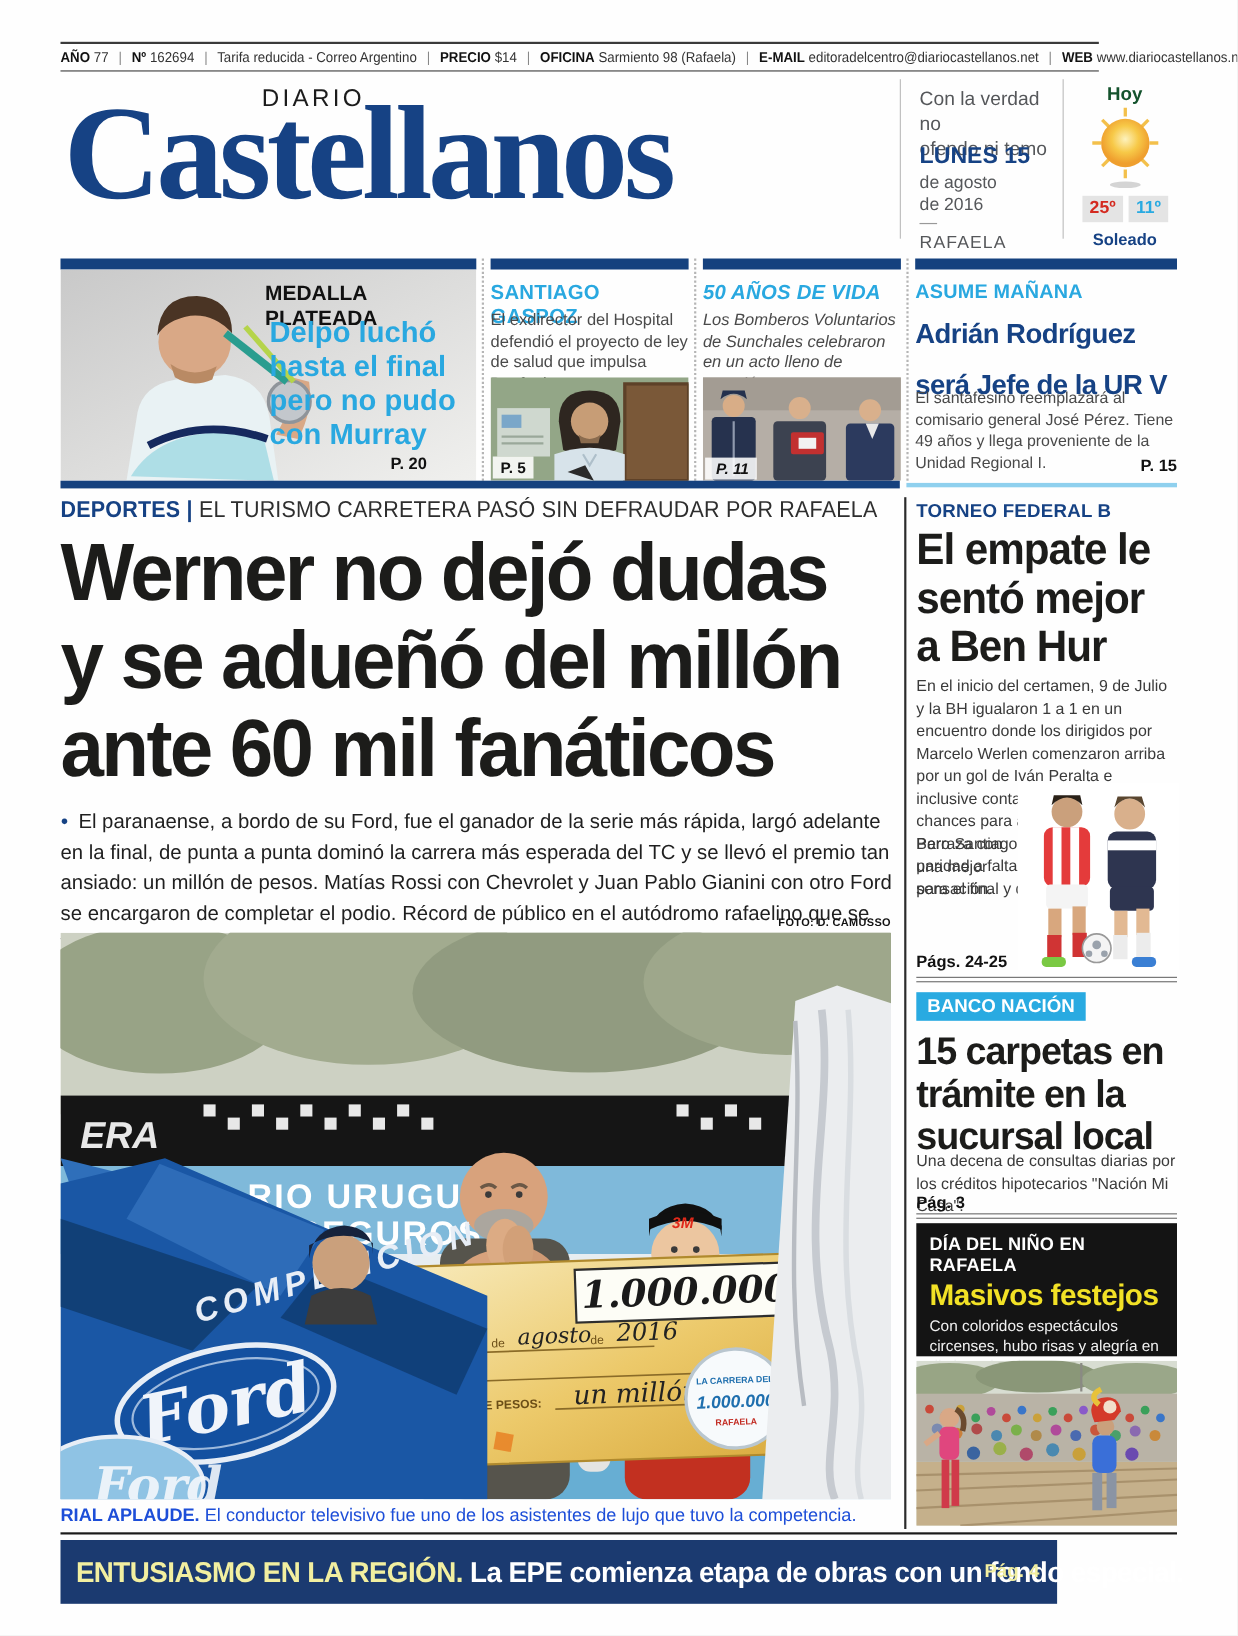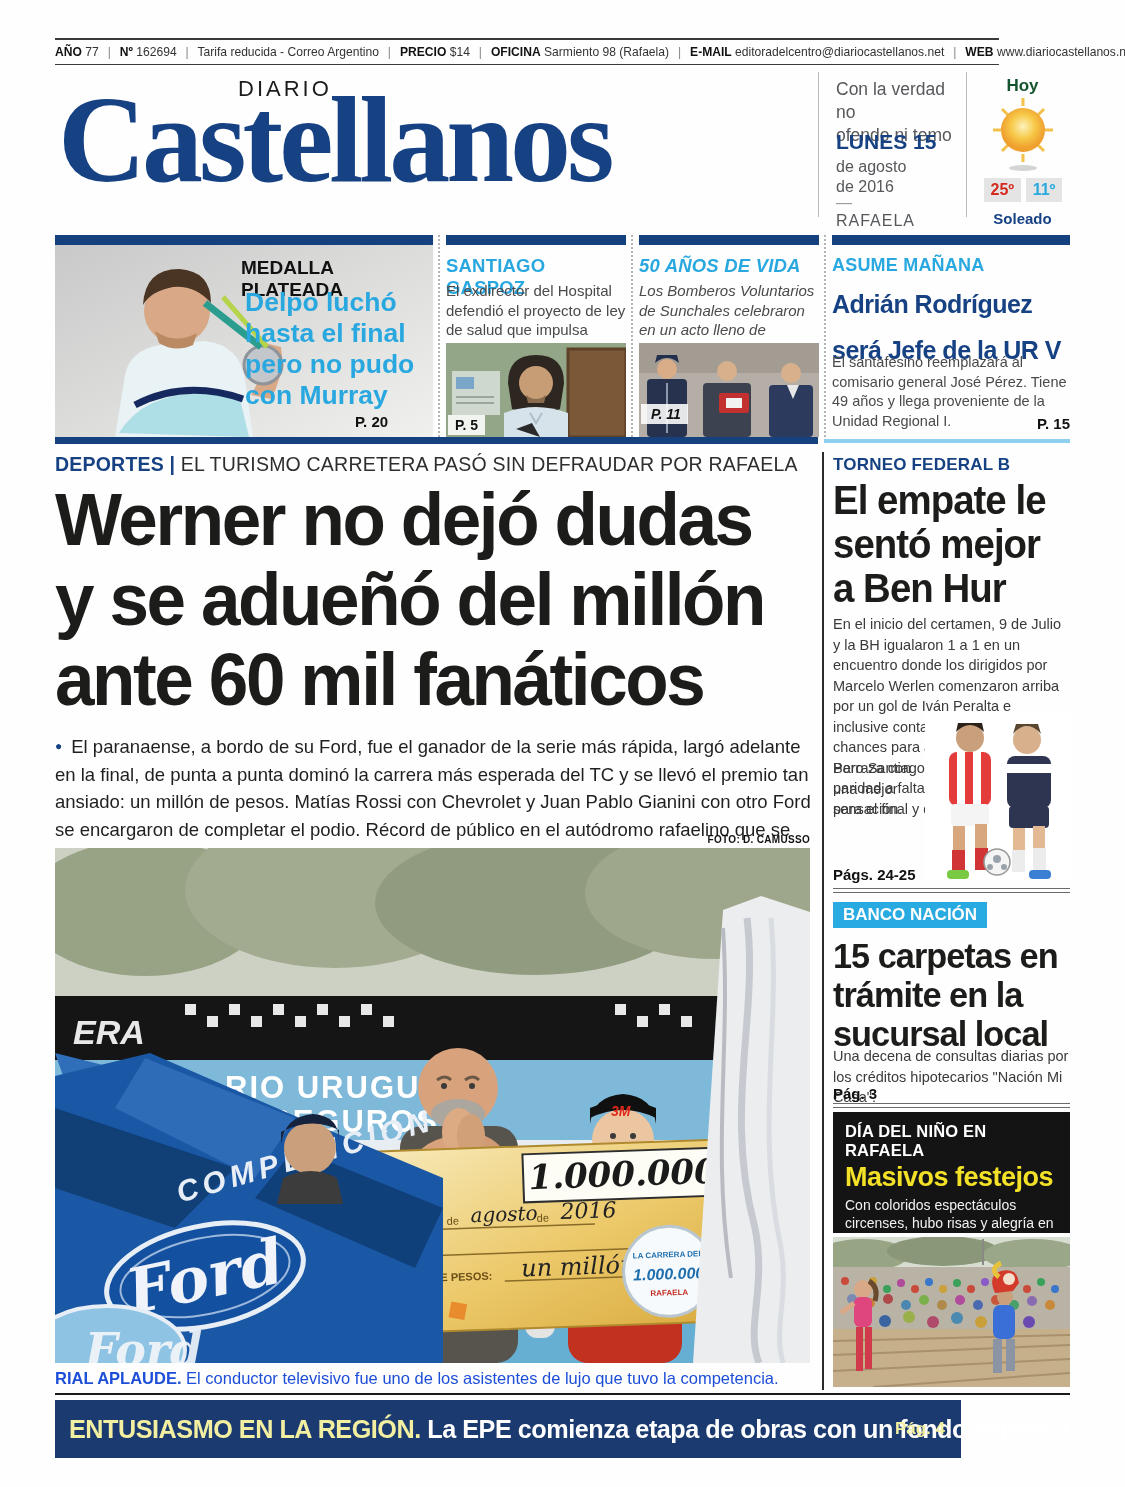--- a/index.html
+++ b/index.html
@@ -187,21 +187,21 @@
       <rect x="8" y="36" width="40" height="58" rx="4" fill="#26324e"></rect>
       <line x1="28" y1="40" x2="28" y2="90" stroke="#8f99ad" stroke-width="2"></line>
       <circle cx="88" cy="28" r="10" fill="#d9b08c"></circle>
       <rect x="64" y="40" width="48" height="54" rx="4" fill="#3c4250"></rect>
       <rect x="80" y="50" width="30" height="20" rx="2" fill="#c23030"></rect>
       <rect x="87" y="55" width="16" height="10" fill="#f2f2f2"></rect>
       <circle cx="152" cy="30" r="10" fill="#d9b08c"></circle>
       <rect x="130" y="42" width="44" height="52" rx="4" fill="#2c3a5e"></rect>
       <path d="M148,42 l6,14 l6,-14 Z" fill="#e8e8e8"></path>
     </svg>
-    <div class="pbadge" style="bottom:13px;left:2px;padding-left:10px;">P. 11</div>
+    <div class="pbadge" style="bottom:1px;left:2px;padding-left:10px;">P. 11</div>
   </div>
   <div class="abs dotsep" style="left:824px;"></div>
 
   <div class="abs cell" style="left:832px;width:238px;">
     <div class="cell-bar"></div>
     <div class="abs tag-cyan" style="top:20px;left:0;font-size:18px;">ASUME MAÑANA</div>
     <div class="abs pre" style="top:46px;left:0;width:240px;font-weight:bold;font-size:25px;line-height:46px;color:#164284;letter-spacing:-.5px;">Adrián Rodríguez
 será Jefe de la UR V</div>
     <div class="abs cellsum" style="top:118px;left:0;width:238px;font-size:14.5px;">El santafesino reemplazará al comisario general José Pérez. Tiene 49 años y llega proveniente de la Unidad Regional I.</div>
     <div class="abs" style="top:180px;right:0;font-weight:bold;font-size:15px;color:#111;">P. 15</div>

